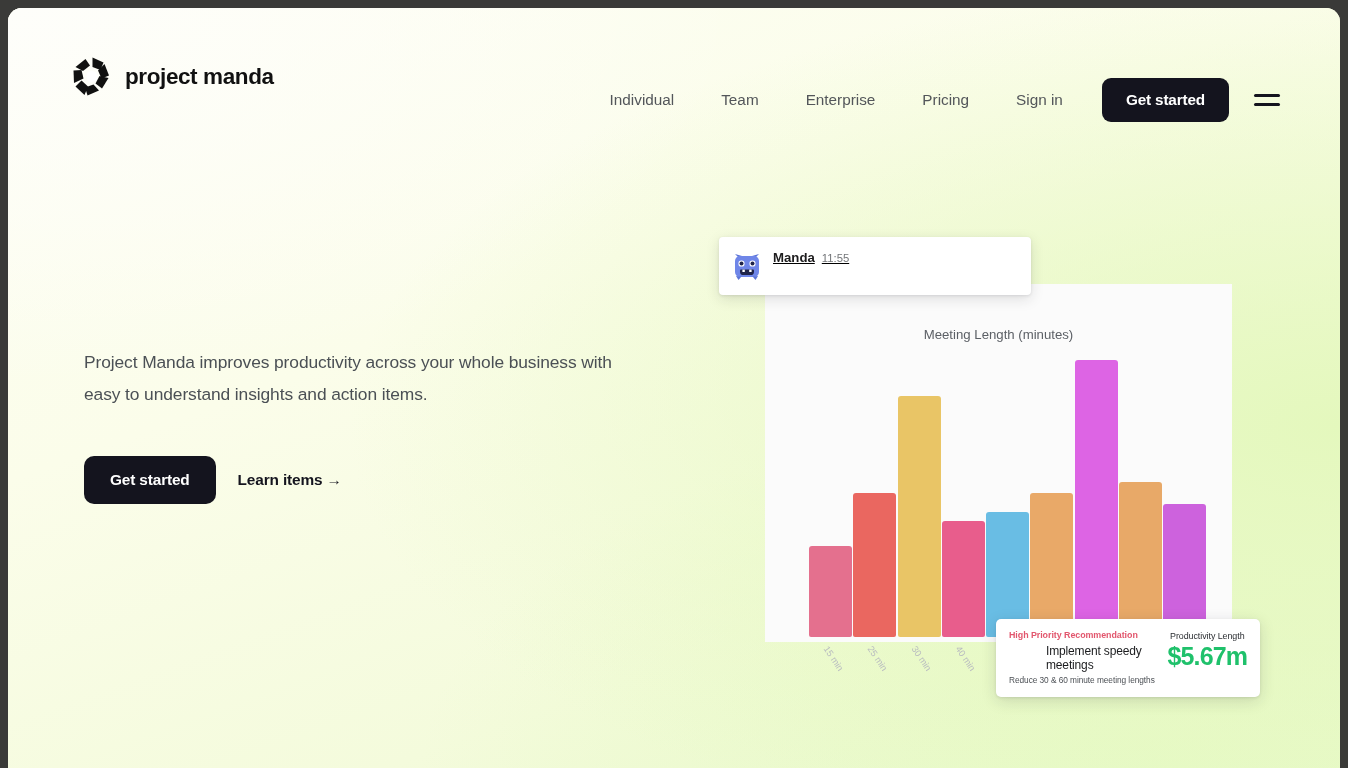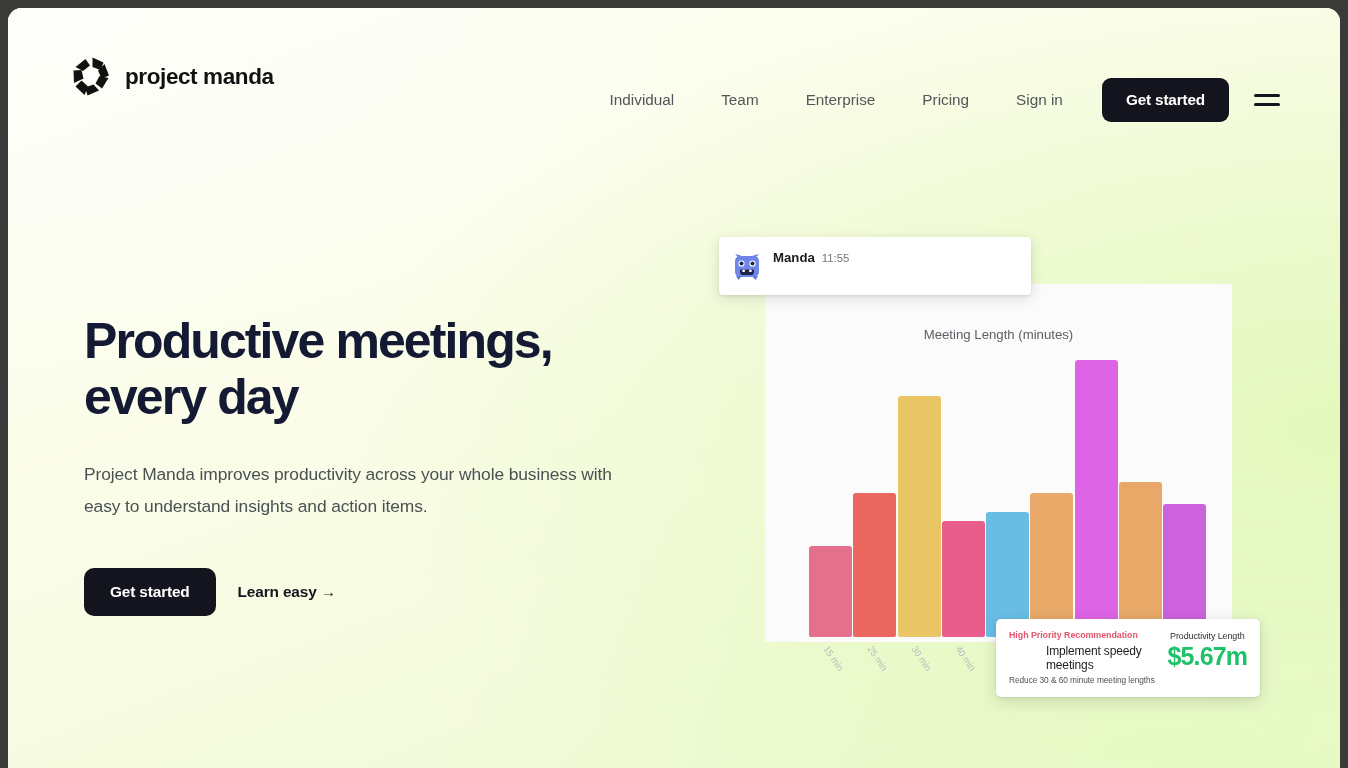--- a/index.html
+++ b/index.html
@@ -217,20 +217,21 @@
     left: 711px;
     top: 229px;
     width: 312px;
     background: #ffffff;
     border-radius: 4px;
     box-shadow: 0 4px 14px rgba(30,30,40,0.13), 0 1px 3px rgba(30,30,40,0.10);
     padding: 13px 14px 14px 13px;
     display: flex;
     gap: 11px;
     z-index: 50;
+    text-decoration: underline;
   }
   #chat-avatar { width: 30px; height: 30px; flex: 0 0 30px; margin-top: 1px; }
   #chat-body { flex: 1 1 auto; min-width: 0; }
   #chat-meta { display: flex; align-items: baseline; gap: 7px; }
   #chat-author { font-size: 13.2px; font-weight: 700; color: #1d1c1d; }
   #chat-time { font-size: 11.3px; color: #737578; }
   #chat-text {
     margin-top: 4px;
     font-size: 13.1px;
     line-height: 1.42;
@@ -316,28 +317,24 @@
       <a class="nav-link">Sign in</a>
       <button id="get-started-nav">Get started</button>
       <div id="menu-toggle">
         <span></span>
         <span></span>
       </div>
     </nav>
   </div>
 
   <div id="hero-copy">
-    <h1 id="hero-title">
-      <span>Productive meetings,</span><br>
-      <span>every day</span>
-    </h1>
     <p id="hero-sub">Project Manda improves productivity across your whole business with easy to understand insights and action items.</p>
     <div id="hero-actions">
       <button id="get-started-hero">Get started</button>
-      <a id="learn-more">Learn easy →</a>
+      <a id="learn-more">Learn items →</a>
     </div>
   </div>
 
   <div id="chart-panel">
     <div id="chart-title">Meeting Length (minutes)</div>
     <div id="plot">
         <div class="bar-slot" style="left: 0px;">
           <div class="bar" style="height: 33%; background: rgb(228, 112, 142);"></div>
           <div class="bar-label">15 min</div>
         </div>

